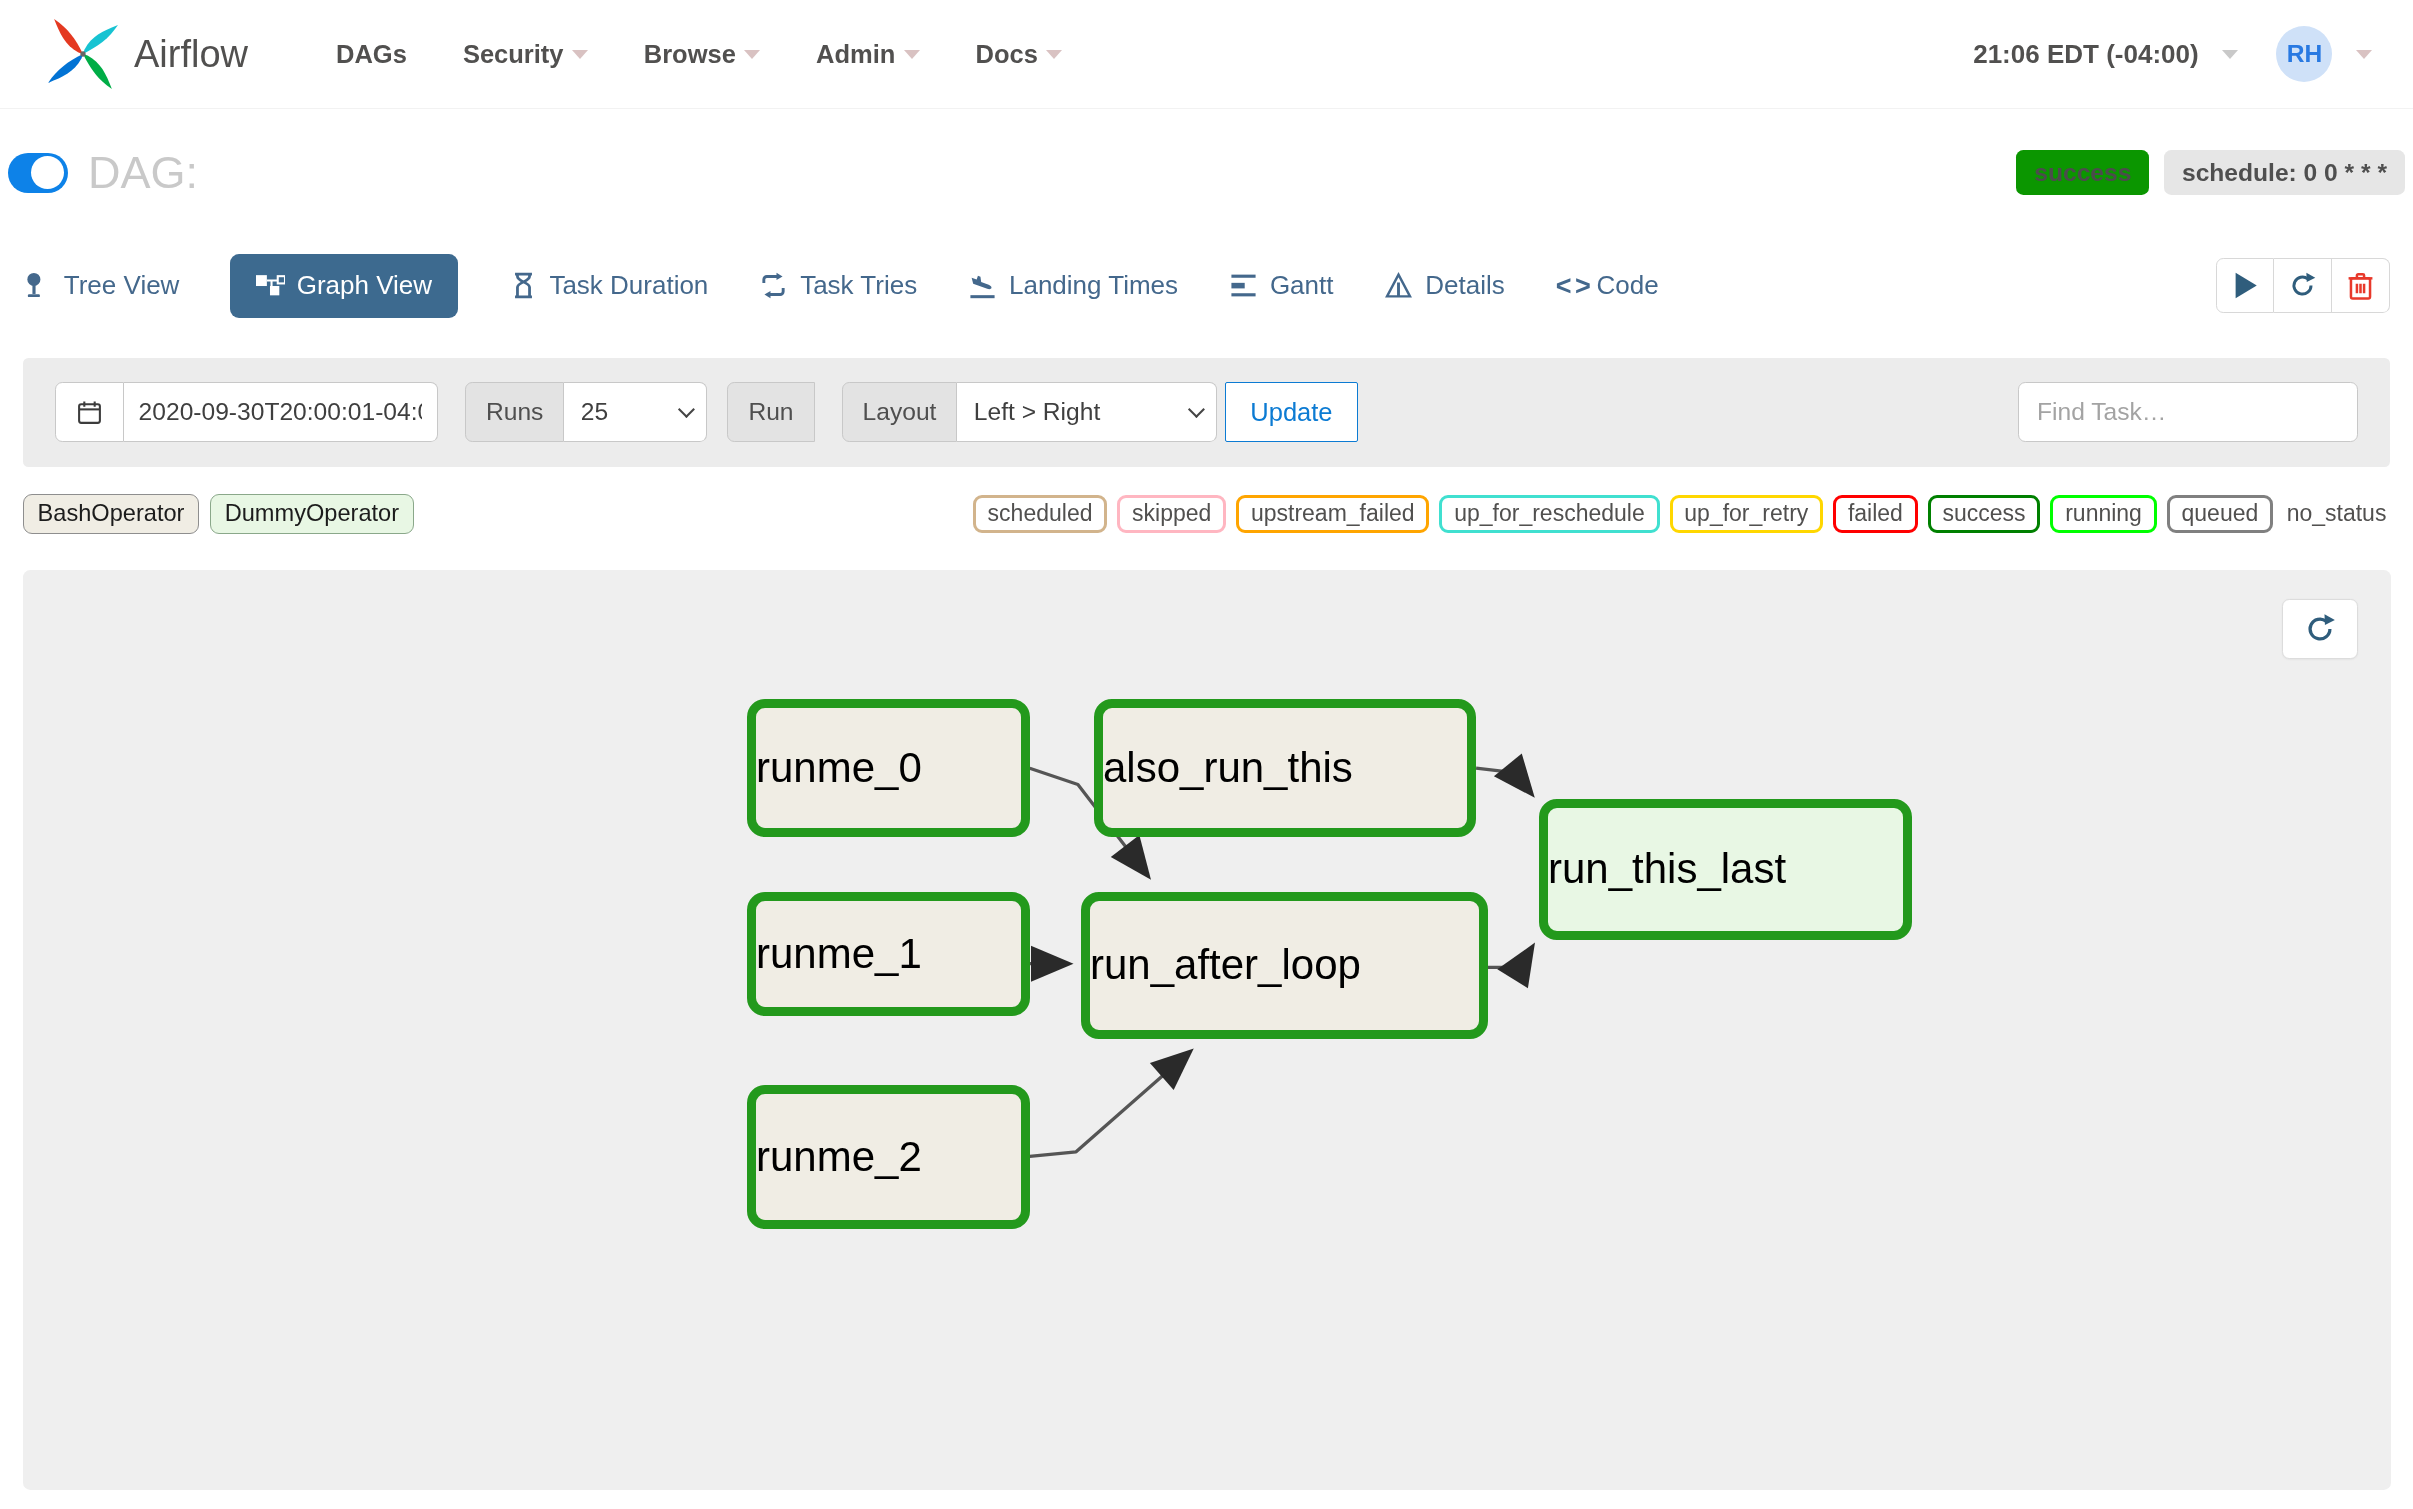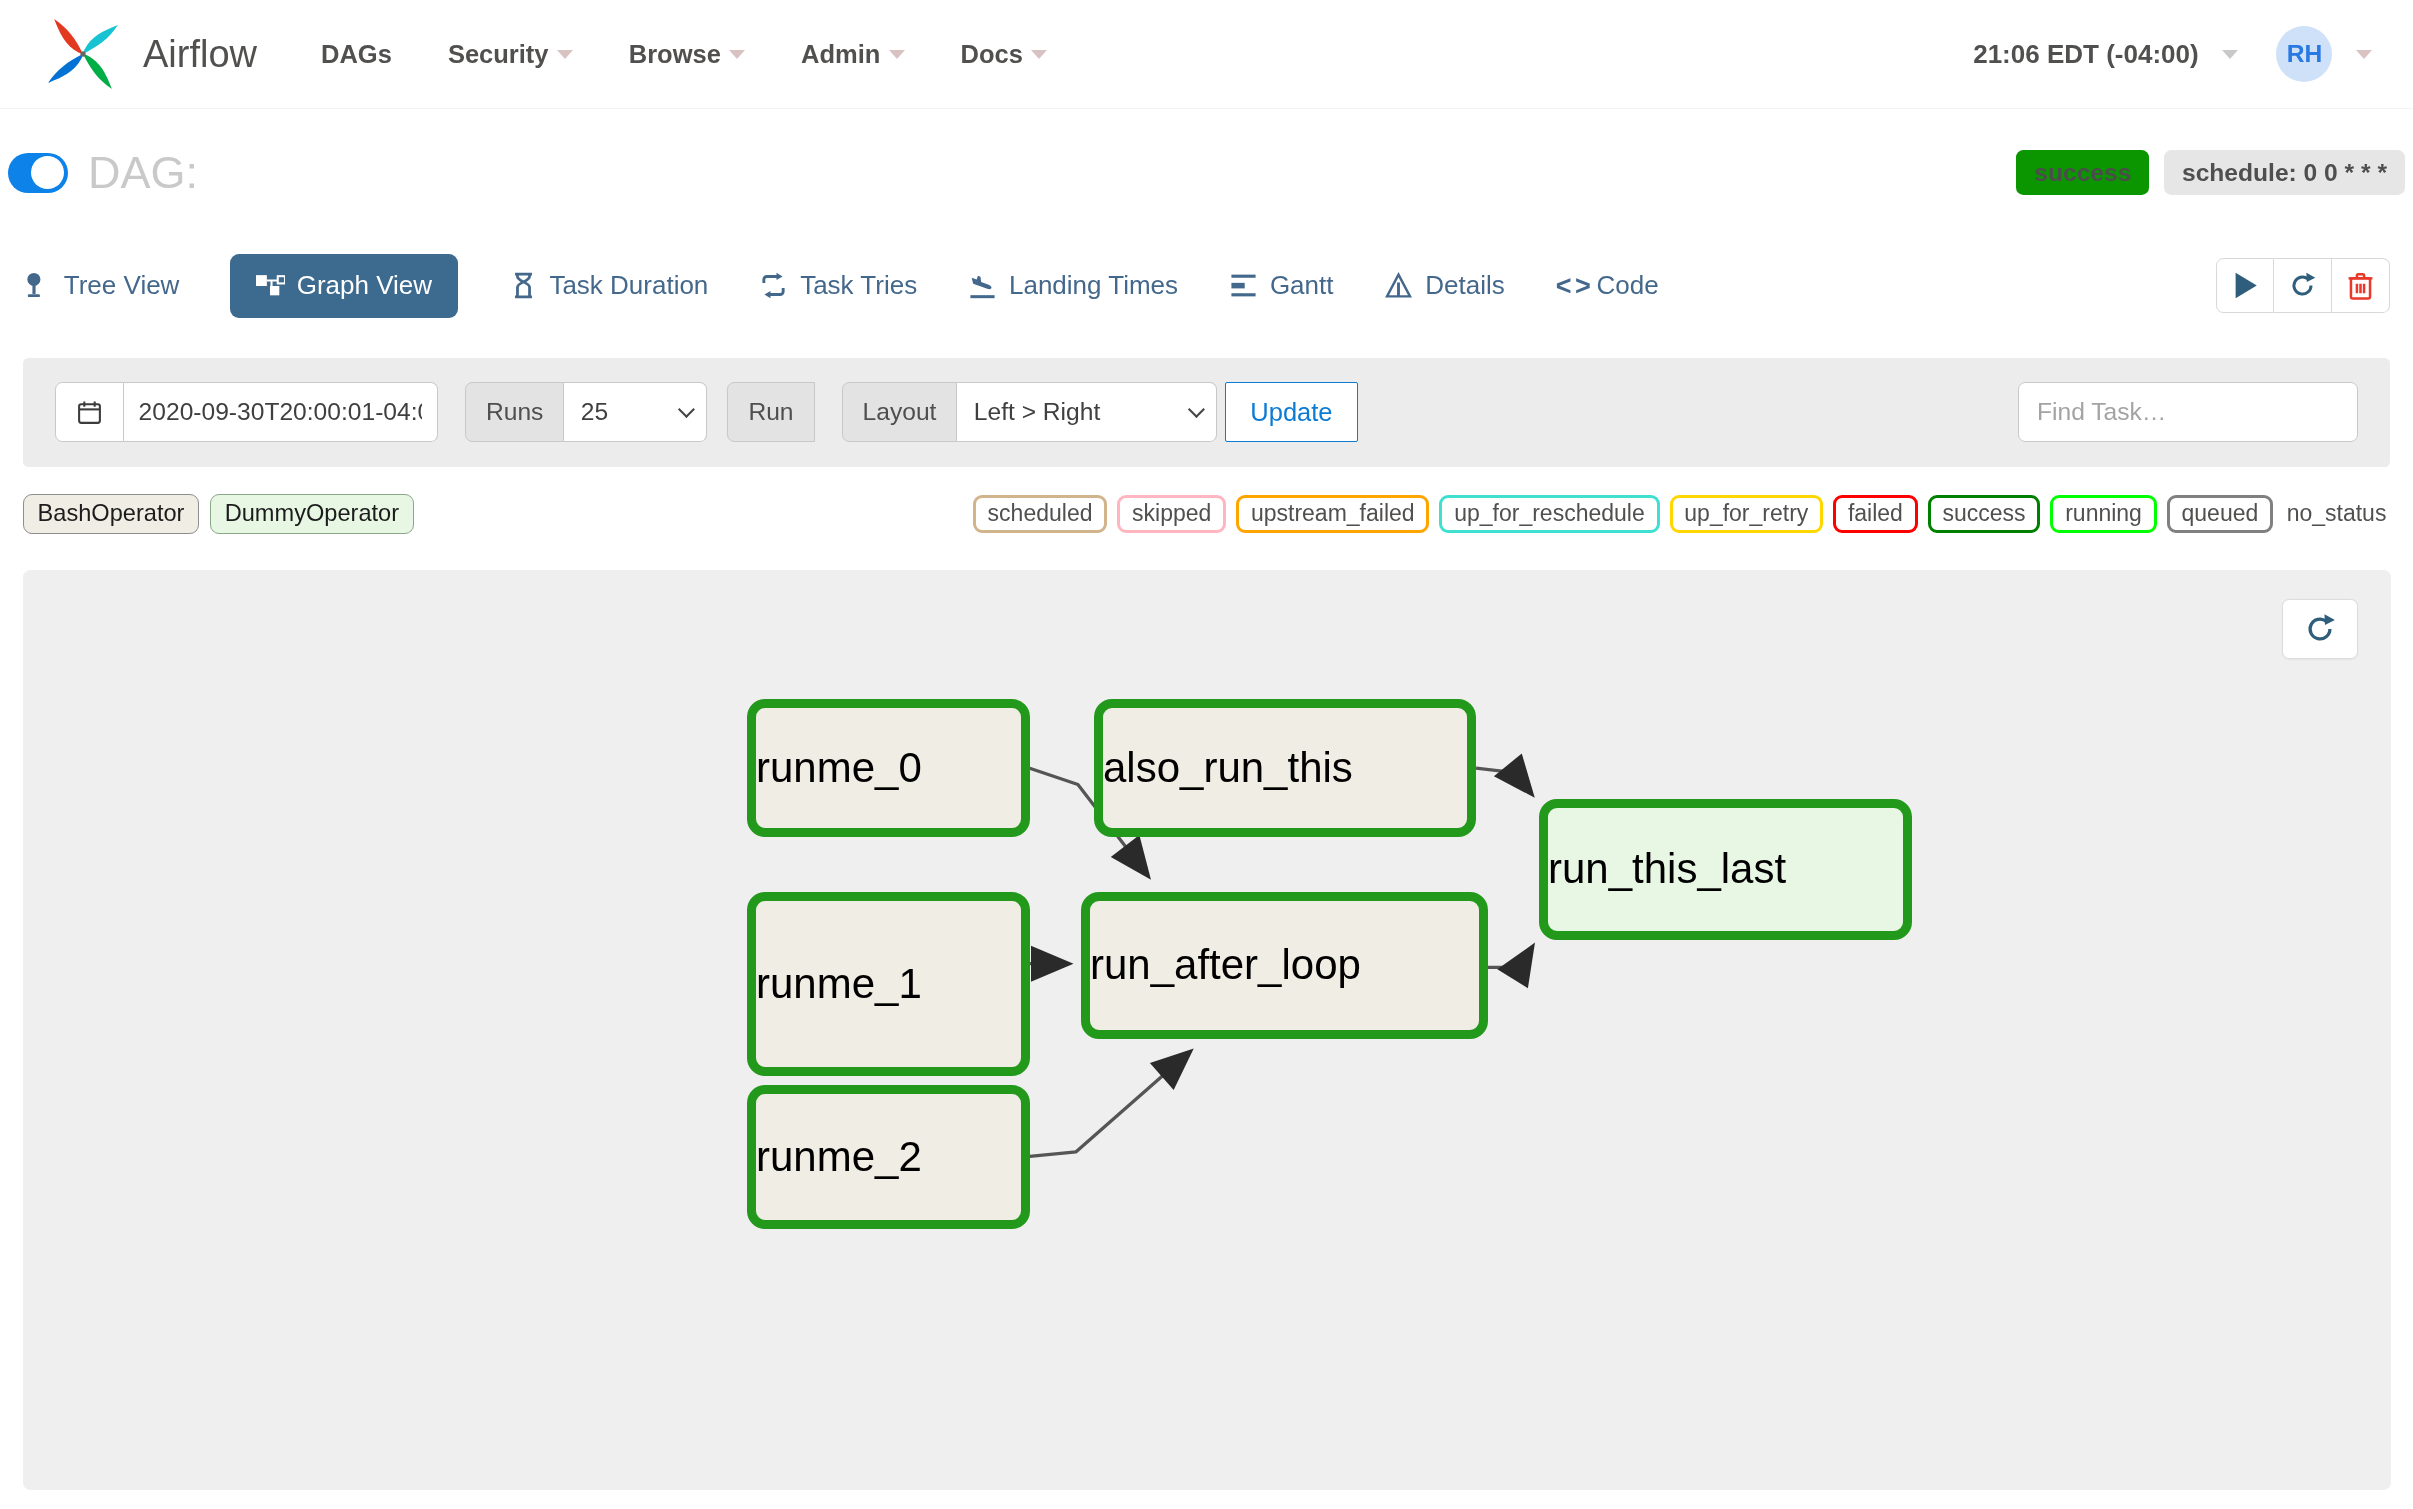--- a/index.html
+++ b/index.html
@@ -2,21 +2,21 @@
 <html style="font-size:14.6px"><head>
 <meta charset="utf-8">
 <style>
   * { margin:0; padding:0; box-sizing:border-box; }
   html,body { width:2413px; height:1510px; overflow:hidden; background:#fff;
     font-family:"Liberation Sans","DejaVu Sans",sans-serif; color:#51504f; }
 
   
   .navbar { height:109px; display:flex; align-items:center; padding:0 41px 0 45px;
     border-bottom:1.8px solid #f2f2f2; background:#fff; }
-  .brand { display:flex; align-items:center; gap:22px; margin-right:64px; }
+  .brand { display:flex; align-items:center; gap:13px; margin-right:88px; }
   .brand-name { font-size:38px; color:#51504f; }
   .nav-menu { display:flex; align-items:center; gap:56px; }
   .nav-item { display:flex; align-items:center; gap:8.2px; font-size:25.5px; font-weight:bold;
     color:#51504f; cursor:pointer; }
   .caret { width:0; height:0; border-left:8.2px solid transparent; border-right:8.2px solid transparent;
     border-top:9px solid #d9c2c2; display:inline-block; }
   .caret.gray { border-top-color:#c9c9c9; }
   .nav-right { margin-left:auto; display:flex; align-items:center; gap:23.6px; }
   .clock { font-size:26px; font-weight:bold; color:#51504f; }
   .avatar { width:56px; height:56px; border-radius:50%; background:#cfe1f8; color:#2879e2;
@@ -321,21 +321,21 @@
   <div id="nodes-layer">
       <div class="node" style="left: 724px; top: 129px; width: 283px; height: 138px; background: rgb(240, 237, 228); border-color: rgb(35, 153, 28);">
         <span>runme_0</span>
       </div>
       <div class="node" style="left: 1071px; top: 129px; width: 382px; height: 138px; background: rgb(240, 237, 228); border-color: rgb(35, 153, 28);">
         <span>also_run_this</span>
       </div>
       <div class="node" style="left: 1516px; top: 229px; width: 373px; height: 141px; background: rgb(232, 247, 228); border-color: rgb(35, 153, 28);">
         <span>run_this_last</span>
       </div>
-      <div class="node" style="left: 724px; top: 322px; width: 283px; height: 184px; background: rgb(240, 237, 228); border-color: rgb(35, 153, 28);">
+      <div class="node" style="left: 724px; top: 322px; width: 283px; height: 124px; background: rgb(240, 237, 228); border-color: rgb(35, 153, 28);">
         <span>runme_1</span>
       </div>
       <div class="node" style="left: 1058px; top: 322px; width: 407px; height: 147px; background: rgb(240, 237, 228); border-color: rgb(35, 153, 28);">
         <span>run_after_loop</span>
       </div>
       <div class="node" style="left: 724px; top: 515px; width: 283px; height: 144px; background: rgb(240, 237, 228); border-color: rgb(35, 153, 28);">
         <span>runme_2</span>
       </div>
     </div>
   <div class="graph-refresh">

